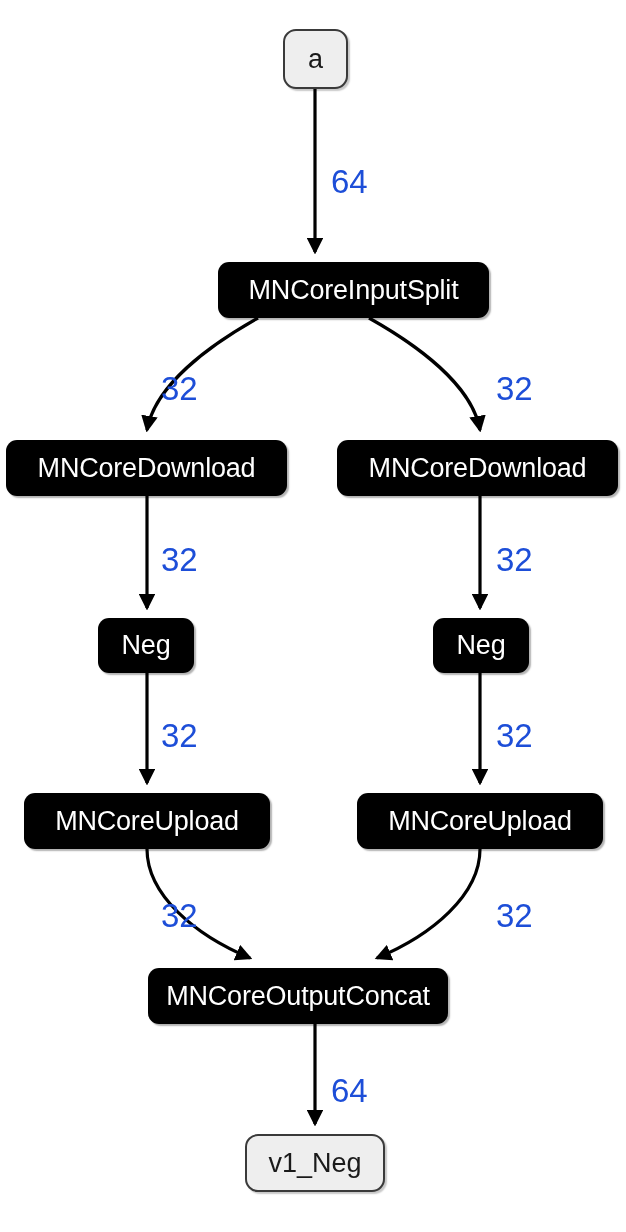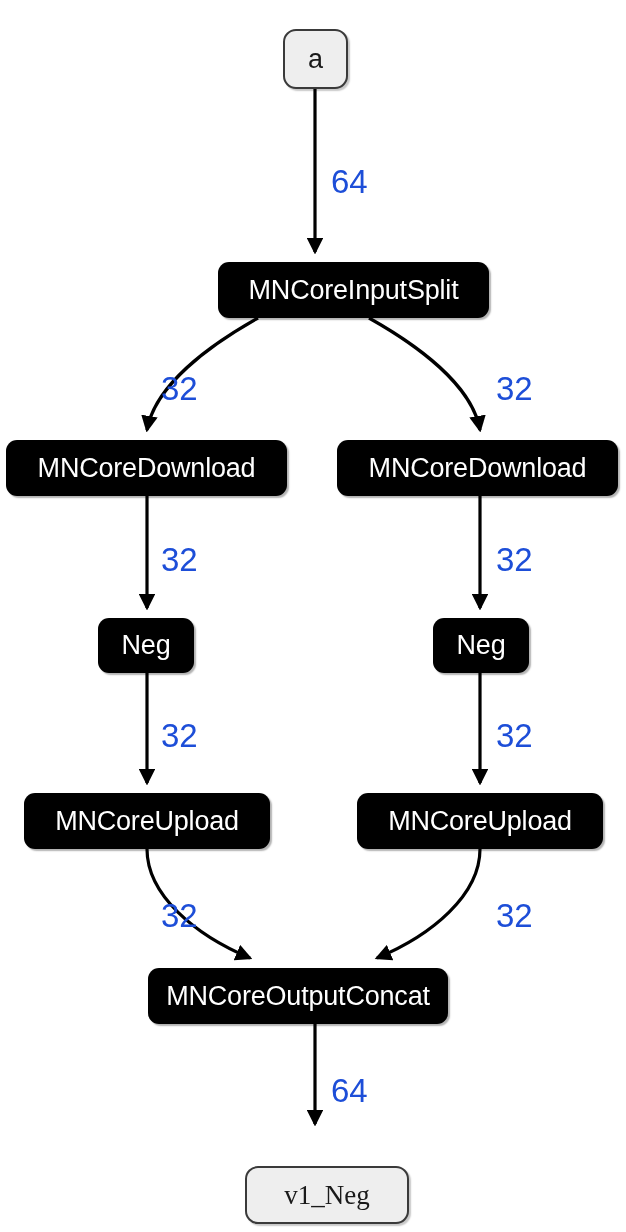--- a/index.html
+++ b/index.html
@@ -113,18 +113,18 @@
       </div>
       <div class="node node-op" style="left: 24px; top: 793px; width: 246px; height: 56px;">
         <span>MNCoreUpload</span>
       </div>
       <div class="node node-op" style="left: 357px; top: 793px; width: 246px; height: 56px;">
         <span>MNCoreUpload</span>
       </div>
       <div class="node node-op" style="left: 148px; top: 968px; width: 300px; height: 56px;">
         <span>MNCoreOutputConcat</span>
       </div>
-      <div class="node node-io" style="left: 245px; top: 1166px; width: 164px; height: 58px; font-family: Liberation Serif, serif;">
+      <div class="node node-io" style="left: 245px; top: 1134px; width: 140px; height: 58px;">
         <span>v1_Neg</span>
       </div>
     </div>
 
 </div>
 
 </body></html>

